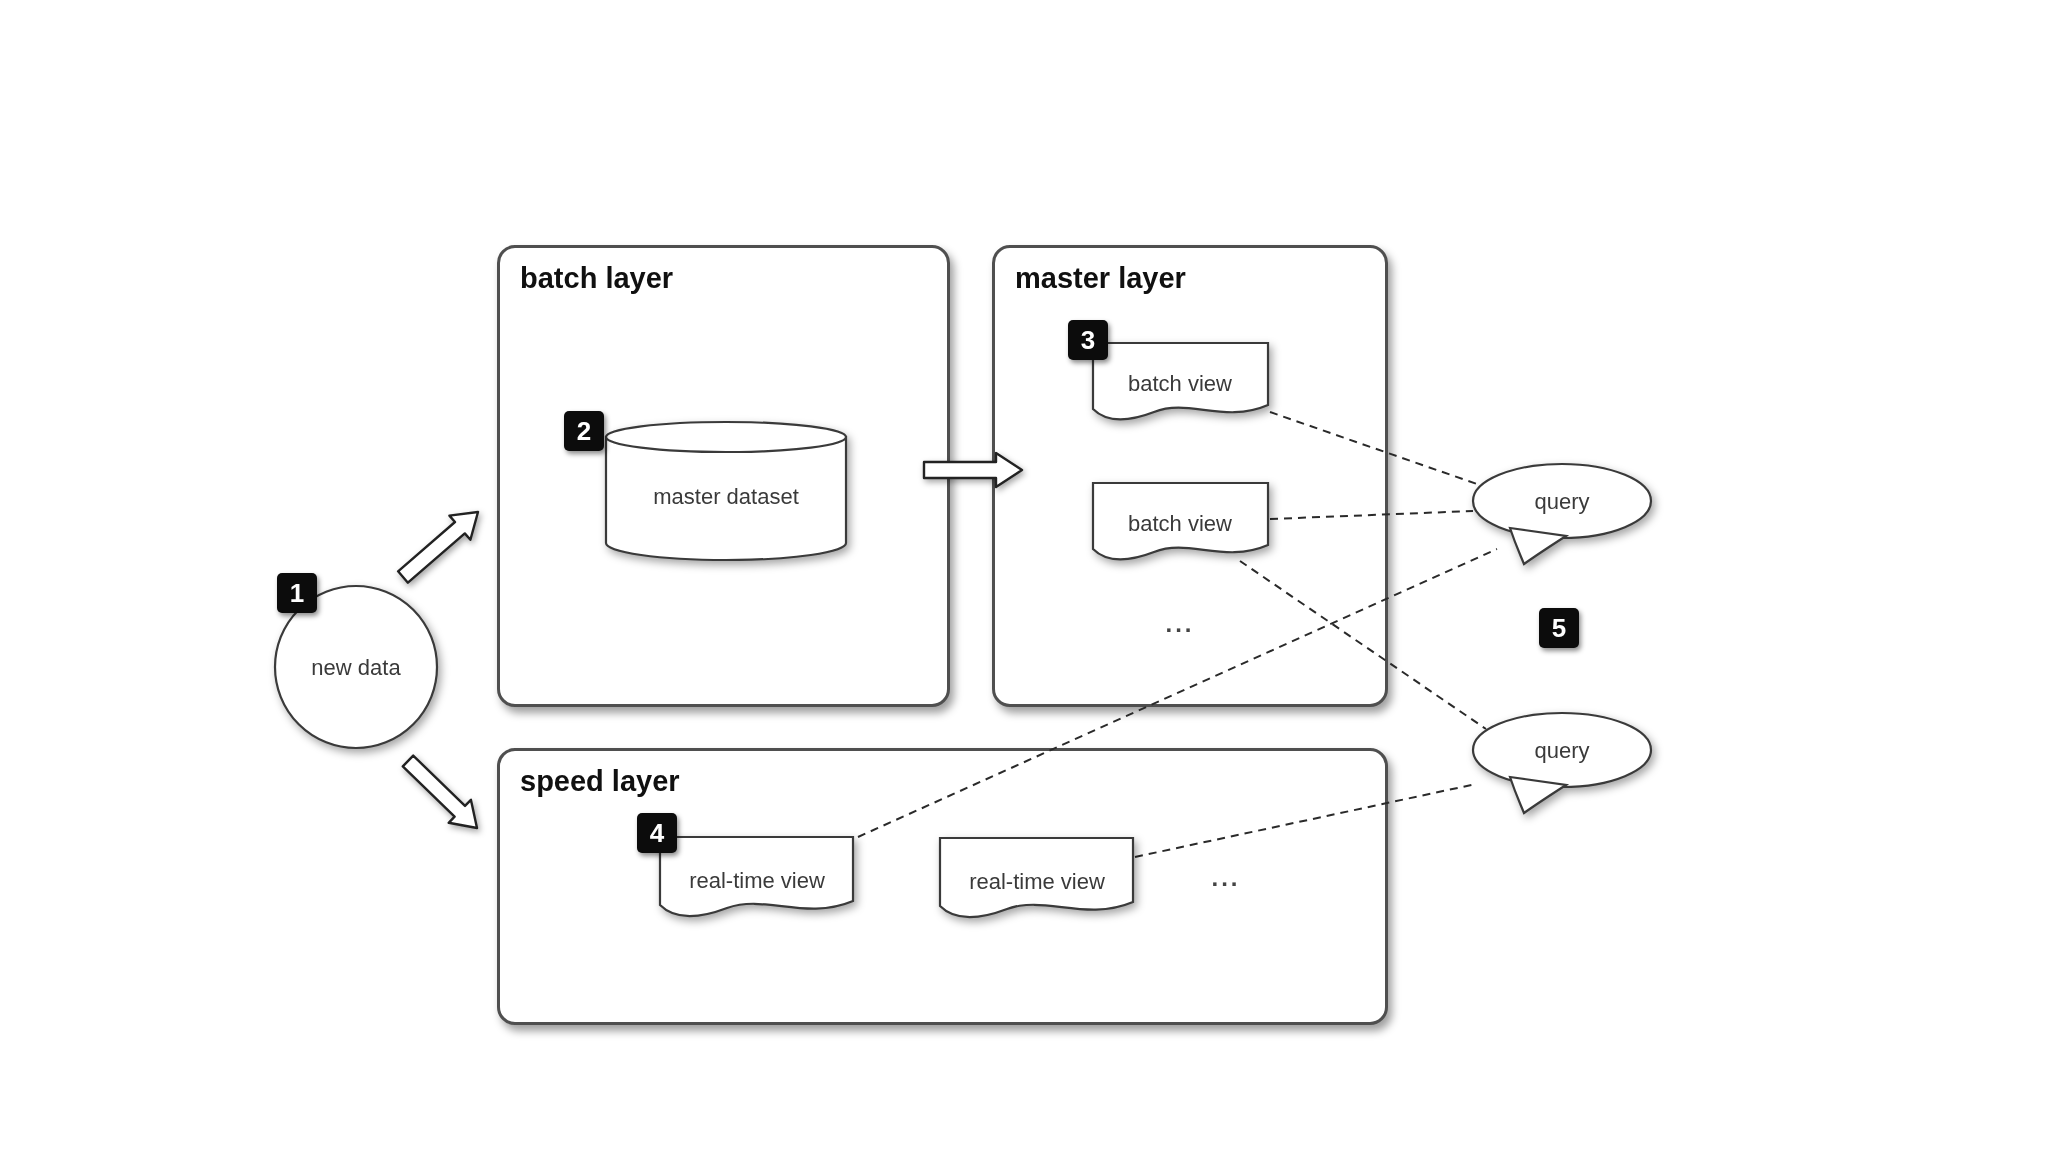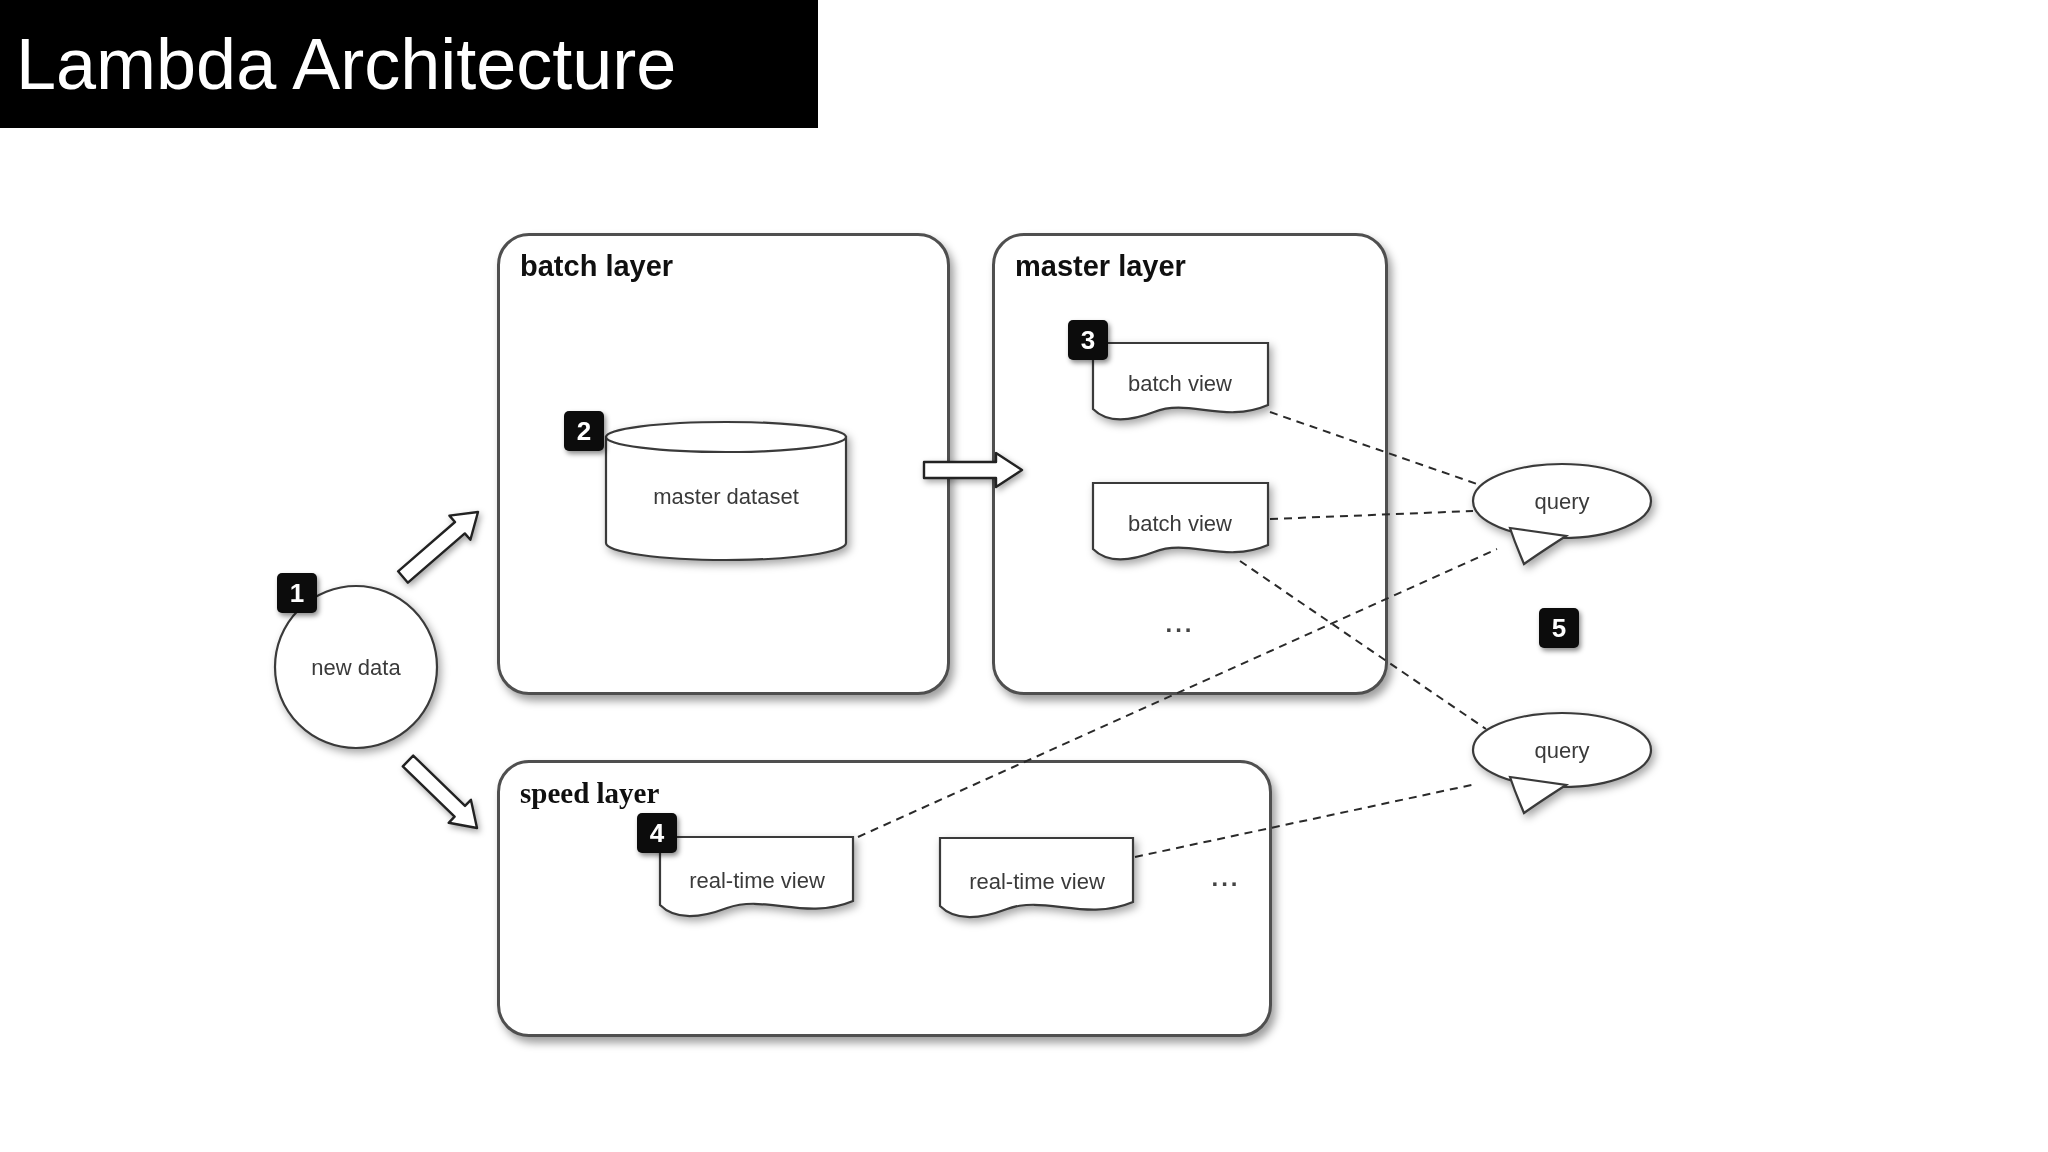--- a/index.html
+++ b/index.html
@@ -10,30 +10,30 @@
     position:absolute;left:0;top:0;width:818px;height:128px;
     background:#000000;display:flex;align-items:center;z-index:6;
   }
   .title-bar h1{
     margin:0 0 0 16px;color:#ffffff;font-size:72px;font-weight:400;
     letter-spacing:0px;line-height:1;white-space:nowrap;
   }
 
   .layer{
     position:absolute;background:#ffffff;border:3px solid #4f4f4f;
-    border-radius:32px;box-shadow:4px 6px 9px rgba(0,0,0,0.38);
-    box-sizing:border-box;z-index:1;
+    border-radius:18px;box-shadow:4px 6px 9px rgba(0,0,0,0.38);
+    box-sizing:border-box;z-index:1;margin-top:12px;
   }
   .layer-title{
     position:absolute;top:14px;left:20px;font-weight:bold;
     font-size:29px;color:#101010;white-space:nowrap;
   }
   #batch-layer{left:497px;top:233px;width:453px;height:462px;}
   #serving-layer{left:992px;top:233px;width:396px;height:462px;}
-  #speed-layer{left:497px;top:760px;width:775px;height:277px;font-family:Liberation Serif, serif;}
+  #speed-layer{left:497px;top:736px;width:891px;height:277px;}
 
   svg.overlay{position:absolute;left:0;top:0;z-index:2;pointer-events:none;}
 
   .node-label{font-size:22px;fill:#3a3a3a;}
   .dots{font-size:24px;fill:#444444;letter-spacing:3px;font-weight:bold;}
   .shape{fill:#ffffff;stroke:#3a3a3a;stroke-width:2.2px;}
   .shadowed{filter:drop-shadow(3px 4px 4px rgba(0,0,0,0.35));}
   .dash{stroke:#2a2a2a;stroke-width:2px;fill:none;stroke-dasharray:8 6;}
   .arrow{fill:#ffffff;stroke:#222222;stroke-width:2.4px;stroke-linejoin:round;
          filter:drop-shadow(2px 3px 3px rgba(0,0,0,0.35));}
@@ -48,23 +48,20 @@
   #badge-2{left:564px;top:411px;}
   #badge-3{left:1068px;top:320px;}
   #badge-4{left:637px;top:813px;}
   #badge-5{left:1539px;top:608px;}
 </style>
 </head>
 <body>
 
 <div id="canvas">
 
-  <div class="title-bar">
-    <h1>Lambda Architecture</h1>
-  </div>
 
   <div class="layer" id="batch-layer">
     <span class="layer-title">batch layer</span>
   </div>
   <div class="layer" id="serving-layer">
     <span class="layer-title">master layer</span>
   </div>
   <div class="layer" id="speed-layer">
     <span class="layer-title">speed layer</span>
   </div>

